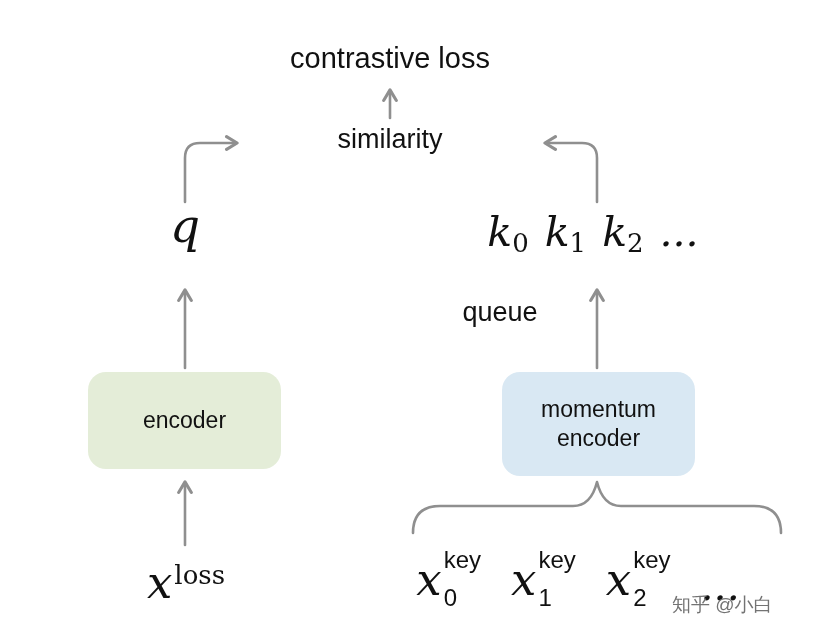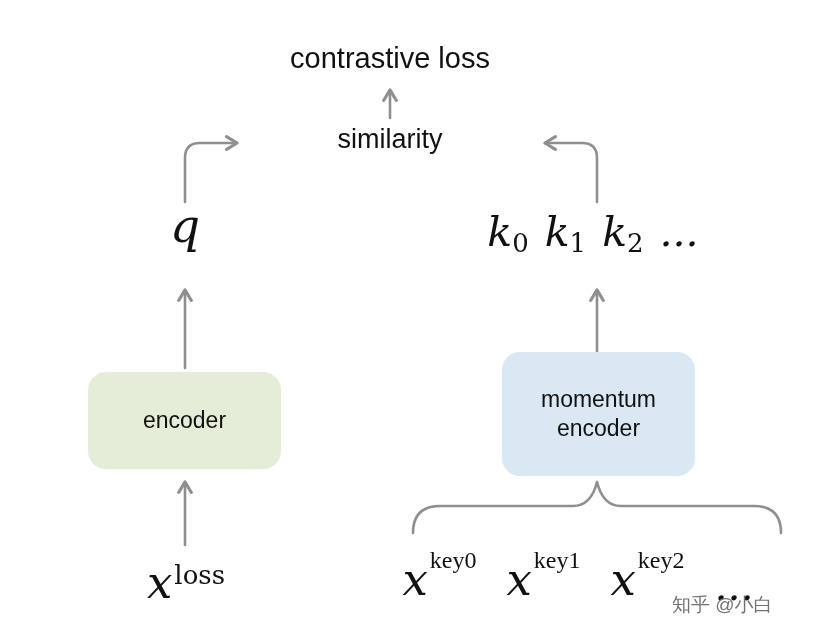--- a/index.html
+++ b/index.html
@@ -38,21 +38,21 @@
     justify-content: center;
     text-align: center;
     font-size: 23px;
     line-height: 1.25;
   }
   .encoder-box {
     left: 88px; top: 372px; width: 193px; height: 97px;
     background: var(--encoder-fill, #e4edd8);
   }
   .momentum-box {
-    left: 502px; top: 352px; width: 193px; height: 124px;
+    left: 502px; top: 372px; width: 193px; height: 104px;
     background: var(--momentum-fill, #d9e8f3);
   }
 
   
   .mi {
     font-family: "DejaVu Serif", serif;
     font-style: italic;
   }
   .mn, .mtext {
     font-family: "DejaVu Serif", serif;
@@ -84,25 +84,25 @@
   .xkeys-row {
     position: absolute; left: 578px; top: 548px;
     transform: translateX(-50%);
     display: flex; align-items: center; gap: 30px;
     white-space: nowrap;
   }
   .xkey-item { display: inline-flex; align-items: center; }
   .xkey-item .mi { font-size: 45px; }
   .stack {
     display: inline-flex;
-    flex-direction: row;
+    flex-direction: column;
     justify-content: space-between;
     height: 62px;
     margin-left: 2px;
-    font-family: Liberation Serif, serif;
+    font-family: Liberation Sans, sans-serif;
     font-size: 24px;
     line-height: 1;
   }
   .xkeys-row .ellipsis { font-size: 41px; align-self: flex-end; }
   .keys-row  .ellipsis { font-size: 41px; }
 
   .watermark {
     position: absolute;
     left: 672px; top: 592px;
     font-size: 19px;
@@ -142,20 +142,21 @@
 
   <div class="math-q mi">q</div>
 
   <div class="keys-row">
     <span class="key-item"><span class="mi">k</span><span class="mn">0</span></span>
     <span class="key-item"><span class="mi">k</span><span class="mn">1</span></span>
     <span class="key-item"><span class="mi">k</span><span class="mn">2</span></span>
     <span class="ellipsis">...</span>
   </div>
 
+  <div class="txt queue">queue</div>
 
   <div class="box encoder-box">
     <span>encoder</span>
   </div>
 
   <div class="box momentum-box">
     <span>
       <span>momentum</span><br>
       <span>encoder</span>
     </span>

